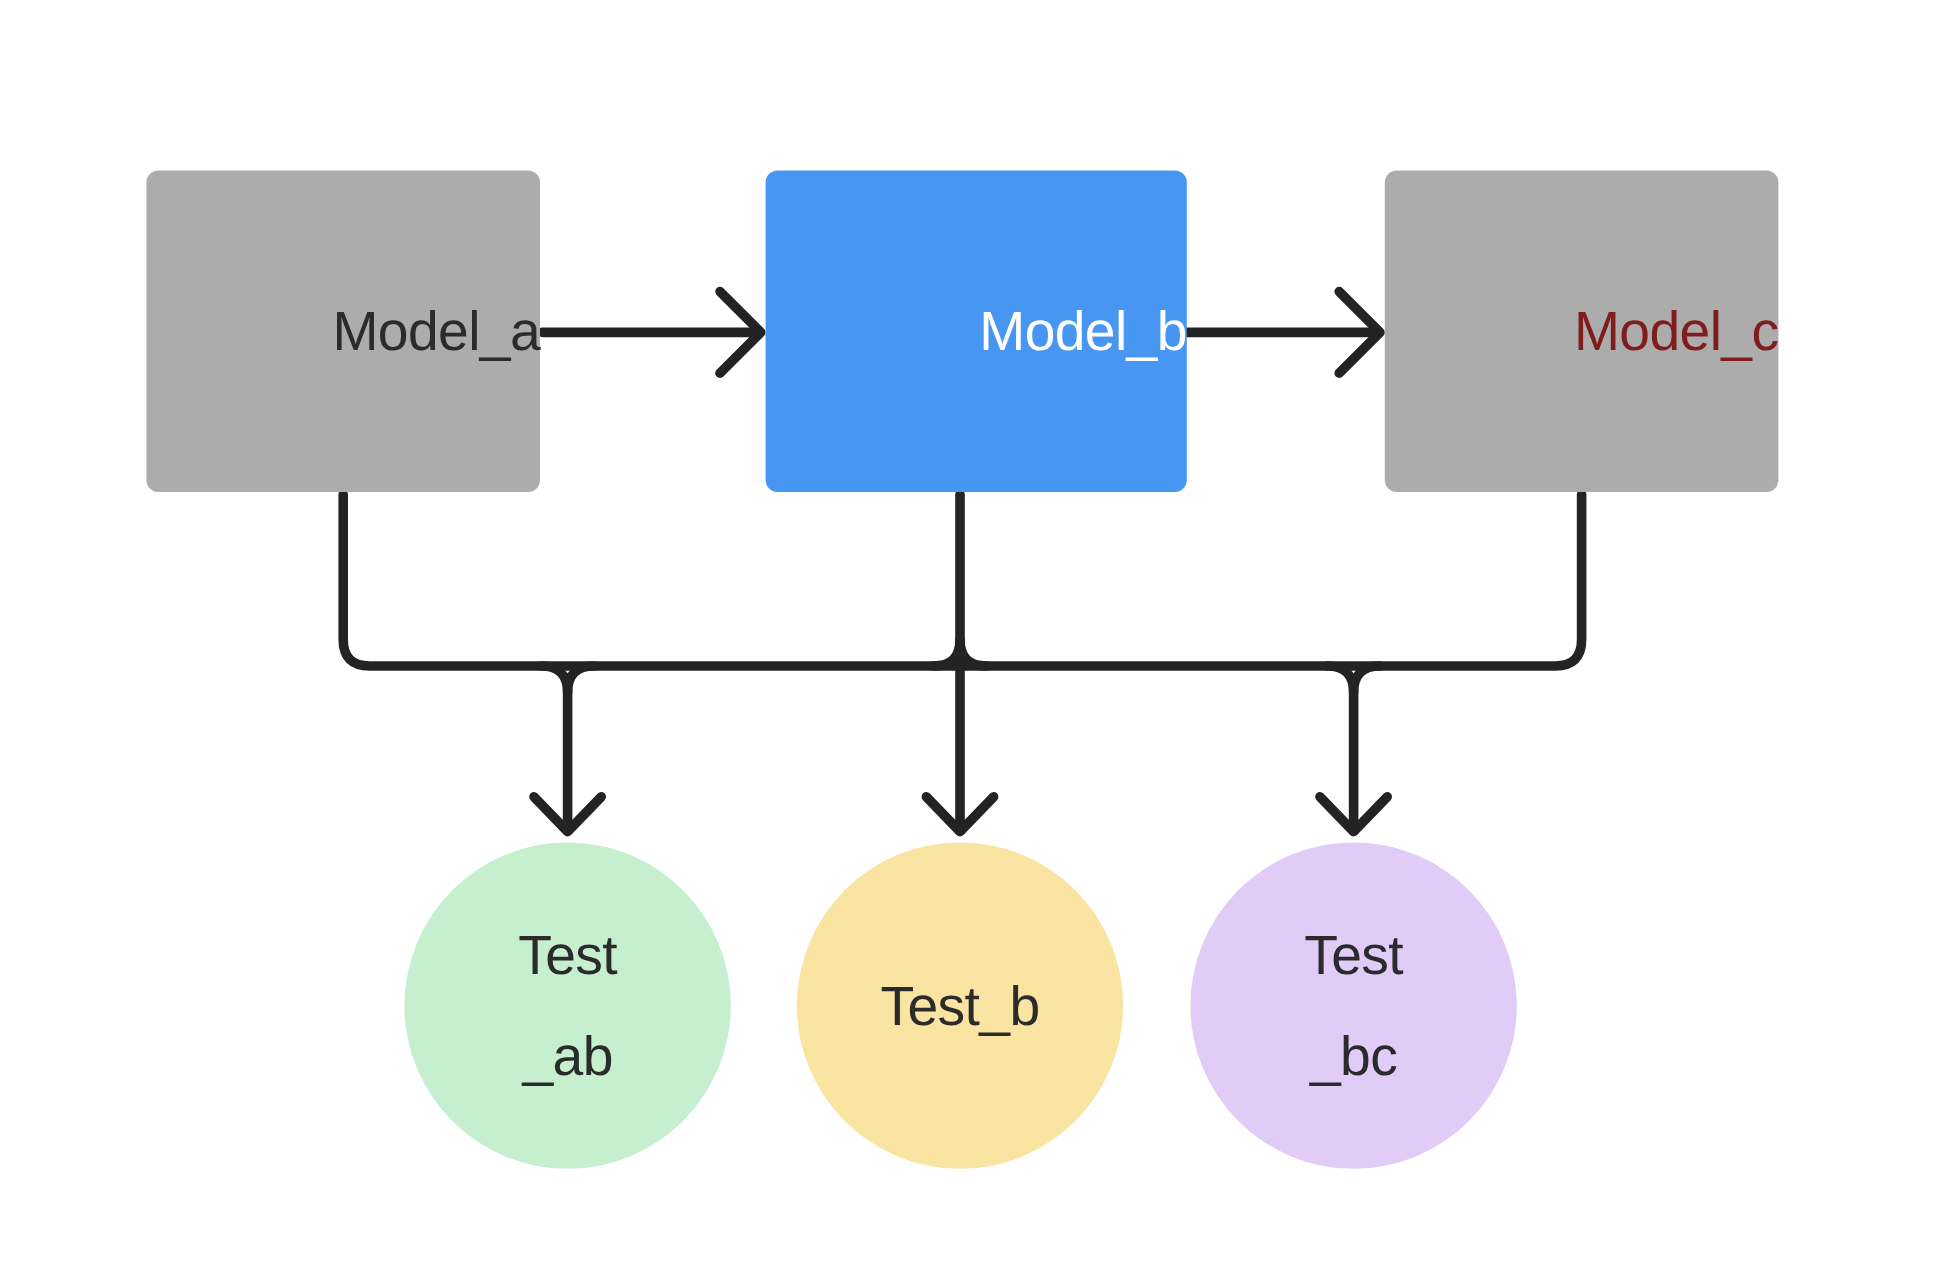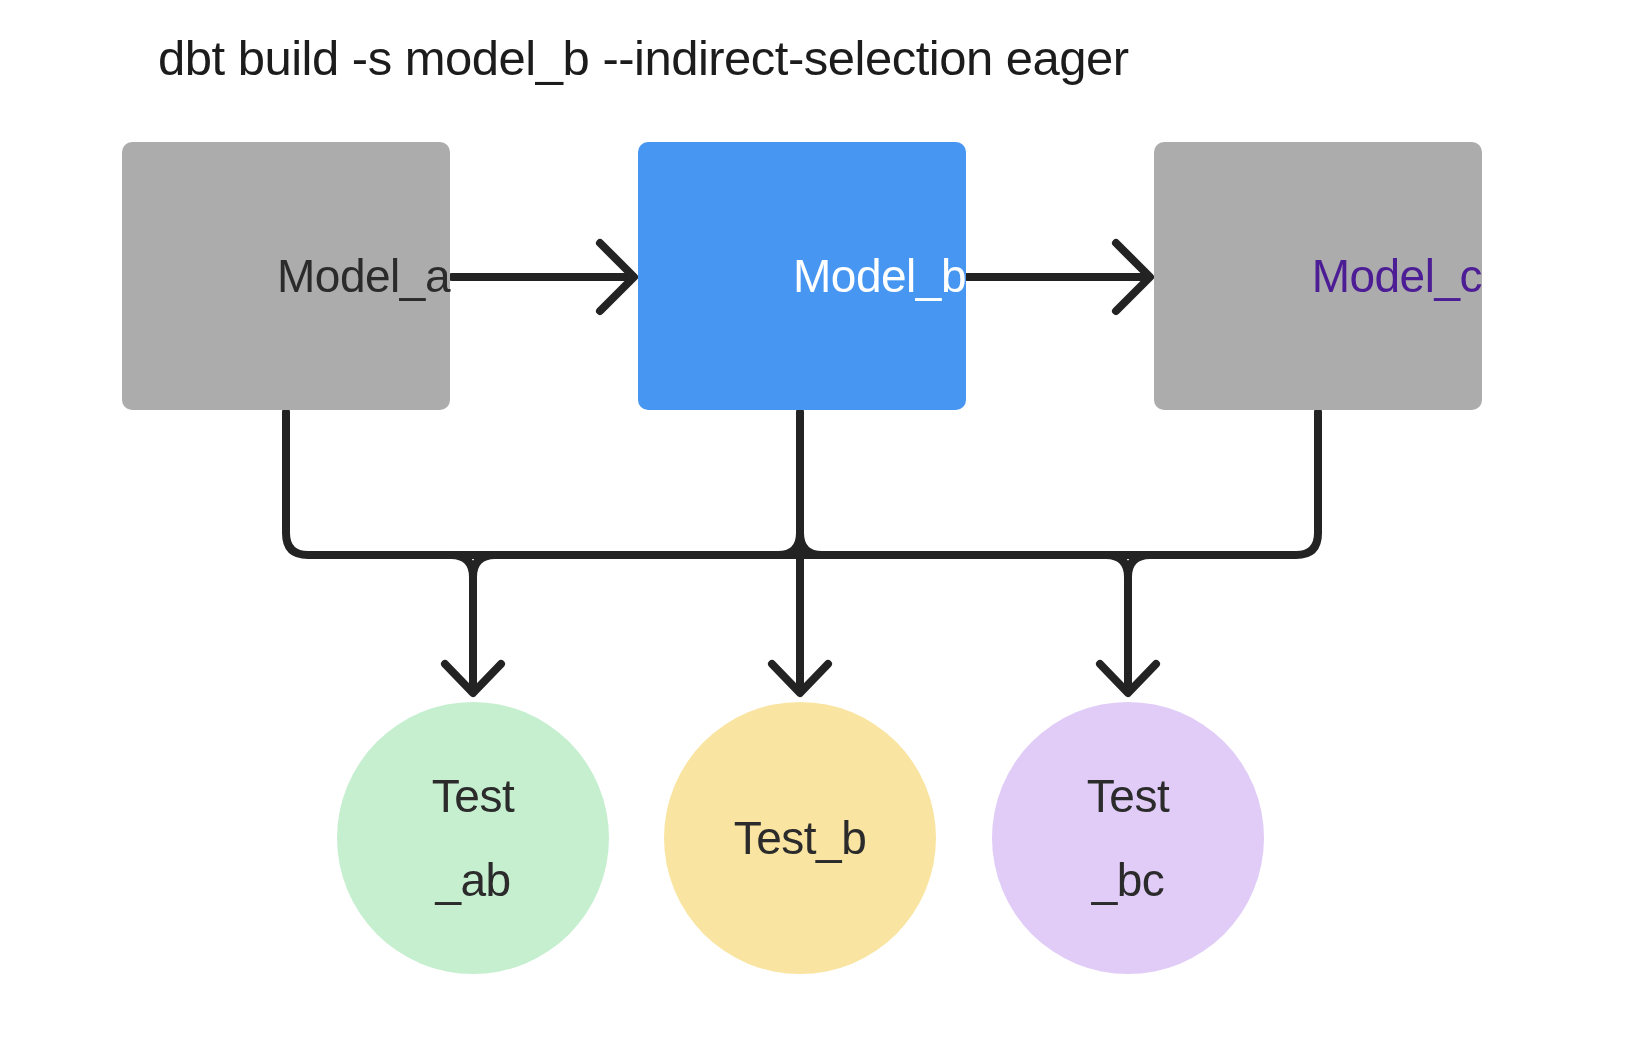--- a/index.html
+++ b/index.html
@@ -73,21 +73,20 @@
   }
   .node-circle.ab { left: 337px; }
   .node-circle.b  { left: 664px; }
   .node-circle.bc { left: 992px; }
 </style>
 </head>
 <body>
 
 <div class="stage">
 
-  <div class="title" style="color: rgb(28, 28, 28);">dbt build -s model_b --indirect-selection eager</div>
 
   <svg class="connectors" viewBox="0 0 1630 1060">
     <g style="stroke: rgb(35, 35, 35);">
 
       <path d="M 452 277 H 626"></path>
       <path d="M 600 243 L 634 277 L 600 311"></path>
 
       <path d="M 967 277 H 1142"></path>
       <path d="M 1116 243 L 1150 277 L 1116 311"></path>
 
@@ -105,25 +104,25 @@
       <path d="M 1106 555 Q 1128 555 1128 577 L 1128 684"></path>
       <path d="M 1150 555 Q 1128 555 1128 577"></path>
       <path d="M 1100 664 L 1128 693 L 1156 664"></path>
     </g>
   </svg>
 
   <div class="node-box a" style="background-color: rgb(172, 172, 172); color: rgb(43, 43, 43);">
     <span>Model_a</span>
   </div>
 
-  <div class="node-box b" style="background-color: rgb(70, 150, 242); color: rgb(255, 255, 255);">
+  <div class="node-box b" style="background-color: rgb(70, 150, 242); color: rgb(255, 255, 255); padding-left: 23px;">
     <span>Model_b</span>
   </div>
 
-  <div class="node-box c" style="background-color: rgb(172, 172, 172); color: #4c1d95;">
+  <div class="node-box c" style="background-color: rgb(172, 172, 172); color: #7f1d1d;">
     <span>Model_c</span>
   </div>
 
   <div class="node-circle ab" style="background-color: rgb(198, 239, 208); color: rgb(43, 43, 43);">
     <span>Test</span>
     <span>_ab</span>
   </div>
 
   <div class="node-circle b" style="background-color: rgb(249, 229, 161); color: rgb(43, 43, 43); align-items: center;">
     <span>Test_b</span>

